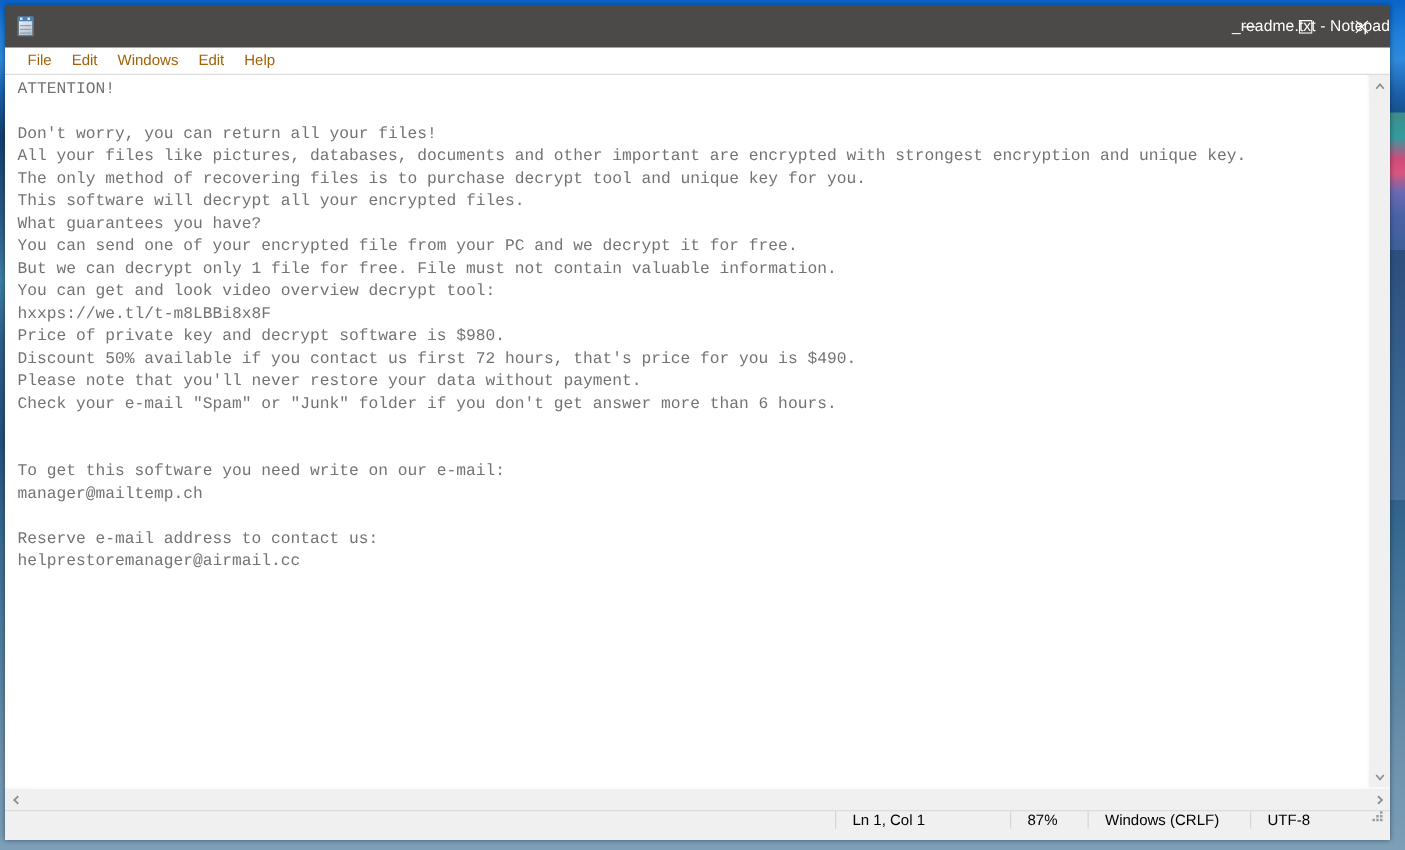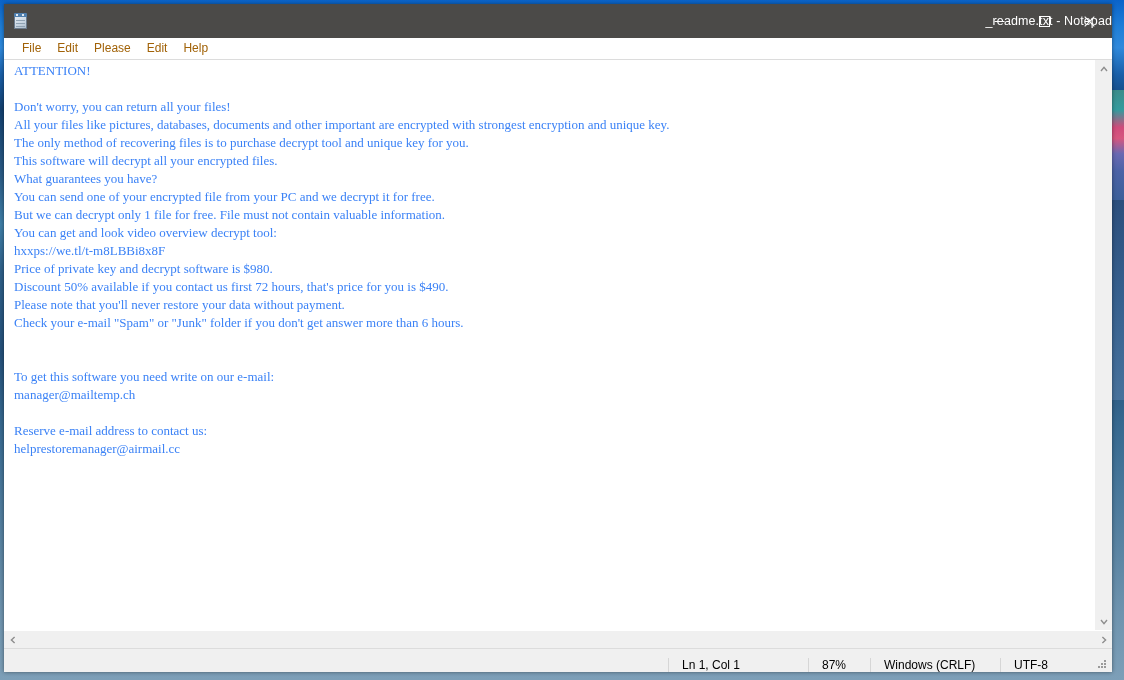--- a/index.html
+++ b/index.html
@@ -160,24 +160,24 @@
     background: #ffffff;
     border-top: 1px solid #dcdcdc;
   }
   #text-area {
     flex: 1 1 auto;
     overflow: hidden;
     padding: 2px 0 0 10px;
     box-sizing: border-box;
   }
   #text-content {
-    font-family: Liberation Serif, serif;
+    font-family: Liberation Mono, monospace;
     font-size: 13px;
     line-height: 18px;
-    color: #3b82f6;
+    color: #737373;
     white-space: pre;
     margin: 0;
   }
 
   
   #vscroll {
     width: 17px;
     flex: none;
     background: #f0f0f0;
     border-left: 1px solid #ffffff;
@@ -206,21 +206,21 @@
     align-items: center;
   }
 
   
   #status-bar {
     height: 23px;
     flex: none;
     background: #f0f0f0;
     border-top: 1px solid #dcdcdc;
     display: flex;
-    align-items: flex-end;
+    align-items: flex-start;
     font-size: 12px;
     color: #000000;
   }
   #status-spacer { flex: 1 1 auto; }
   .status-cell {
     display: flex;
     align-items: center;
     border-left: 1px solid #d6d6d6;
     padding-left: 13px;
     box-sizing: border-box;
@@ -283,21 +283,21 @@
           <line x1="0.7" y1="0.7" x2="10.3" y2="10.3" stroke="#ffffff" stroke-width="1.1"></line>
           <line x1="10.3" y1="0.7" x2="0.7" y2="10.3" stroke="#ffffff" stroke-width="1.1"></line>
         </svg>
       </div>
     </div>
   </div>
 
   <div id="menu-bar">
     <div class="menu-item">File</div>
     <div class="menu-item">Edit</div>
-    <div class="menu-item">Please</div>
+    <div class="menu-item">Windows</div>
     <div class="menu-item">Edit</div>
     <div class="menu-item">Help</div>
   </div>
 
   <div id="edit-region">
     <div id="text-area">
       <pre id="text-content">ATTENTION!
 
 Don't worry, you can return all your files!
 All your files like pictures, databases, documents and other important are encrypted with strongest encryption and unique key.

